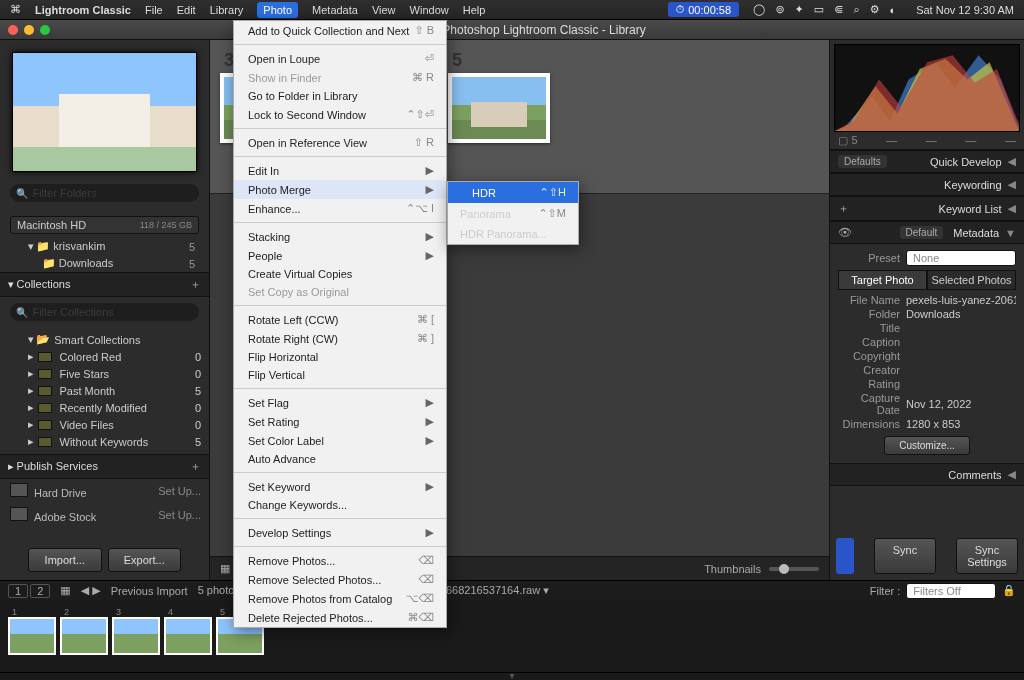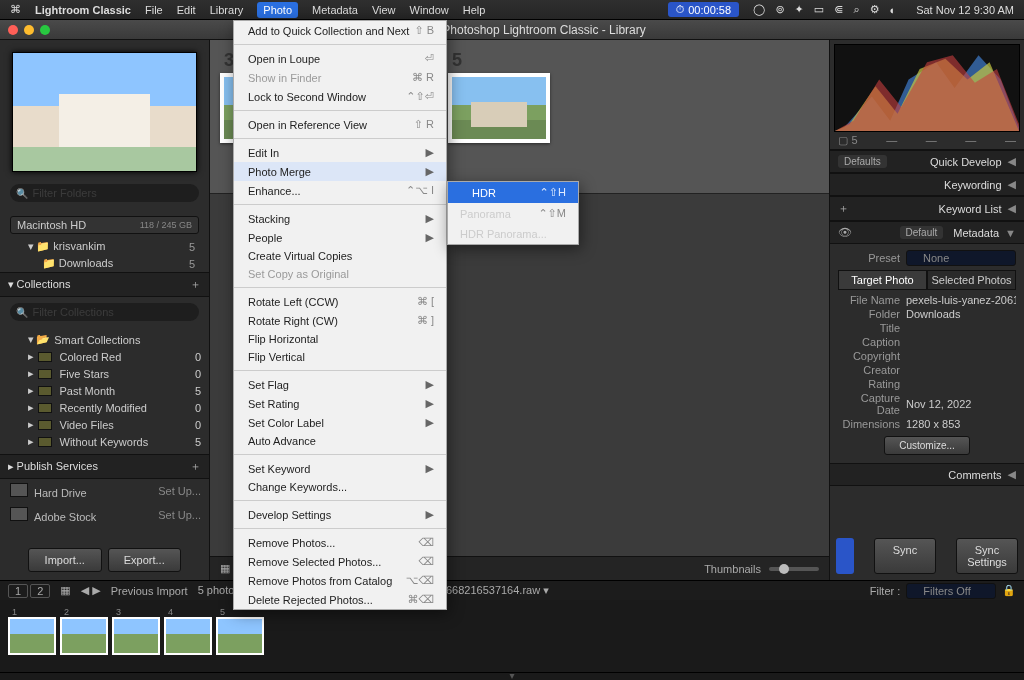--- a/index.html
+++ b/index.html
@@ -64,21 +64,21 @@
 .histogram { height:88px; background:#111; margin:4px 4px 0; position:relative; overflow:hidden; border:1px solid #000; }
 .histogram svg { width:100%; height:100%; }
 .hist-labels { display:flex; justify-content:space-between; padding:2px 8px; font-size:9px; color:#888; border-bottom:1px solid #111; }
 .rp-head { display:flex; align-items:center; justify-content:flex-end; gap:6px; padding:4px 8px; border-top:1px solid #111; border-bottom:1px solid #111; background:#222; font-size:12px; color:#ddd; }
 .rp-head .def { background:#333; padding:1px 6px; border-radius:3px; font-size:10px; color:#aaa; margin-right:auto;text-align:right; }
 .rp-head .tri { color:#888; }
 .meta-body { padding:4px 8px; font-size:10px; }
 .meta-row { display:flex; align-items:center; margin:2px 0; gap:6px; }
 .meta-row .lbl { width:62px; text-align:right; color:#999; }
 .meta-row .val { flex:1; color:#ccc; overflow:hidden; white-space:nowrap; }
-.preset-sel { background:#0f172a; border:1px solid #111; padding:1px 16px; border-radius:3px; flex:1; color:#888; }
+.preset-sel { background:#ffffff; border:1px solid #111; padding:1px 6px; border-radius:3px; flex:1; color:#888; }
 .tab-row { display:flex; margin:4px 0; font-size:10px;justify-content:flex-end; }
 .tab-row .tab { flex:1; text-align:center; padding:3px 0; background:#2a2a2a; border:1px solid #111; }
 .tab-row .tab.active { background:#3a3a3a; color:#fff; }
 .cust-btn { margin:6px auto 4px; display:block; background:linear-gradient(#555,#3a3a3a); border:1px solid #111; padding:3px 14px; border-radius:3px; color:#ddd; font-size:10px; }
 .sync-row { display:flex; gap:20px; padding:6px 6px; margin-top:auto; }
 .sync-row .btn { flex:1; }
 .sync-row .sw { width:18px; background:#2a55c8; border-radius:3px; }
 
 
 .info-bar { height:20px; background:#1c1c1c; border-top:1px solid #000; display:flex; align-items:center; padding:0 8px; gap:10px; font-size:10px; color:#aaa; }
@@ -389,20 +389,23 @@
     <div class="dd-sep"></div>
     <div class="dd-item">
       <span>Open in Loupe</span>
       <span class="sc">⏎</span>
     </div>
     <div class="dd-item disabled">
       <span>Show in Finder</span>
       <span class="sc">⌘ R</span>
     </div>
     <div class="dd-item">
+      <span>Go to Folder in Library</span>
+    </div>
+    <div class="dd-item">
       <span>Lock to Second Window</span>
       <span class="sc">⌃⇧⏎</span>
     </div>
     <div class="dd-sep"></div>
     <div class="dd-item">
       <span>Open in Reference View</span>
       <span class="sc">⇧ R</span>
     </div>
     <div class="dd-sep"></div>
     <div class="dd-item">

